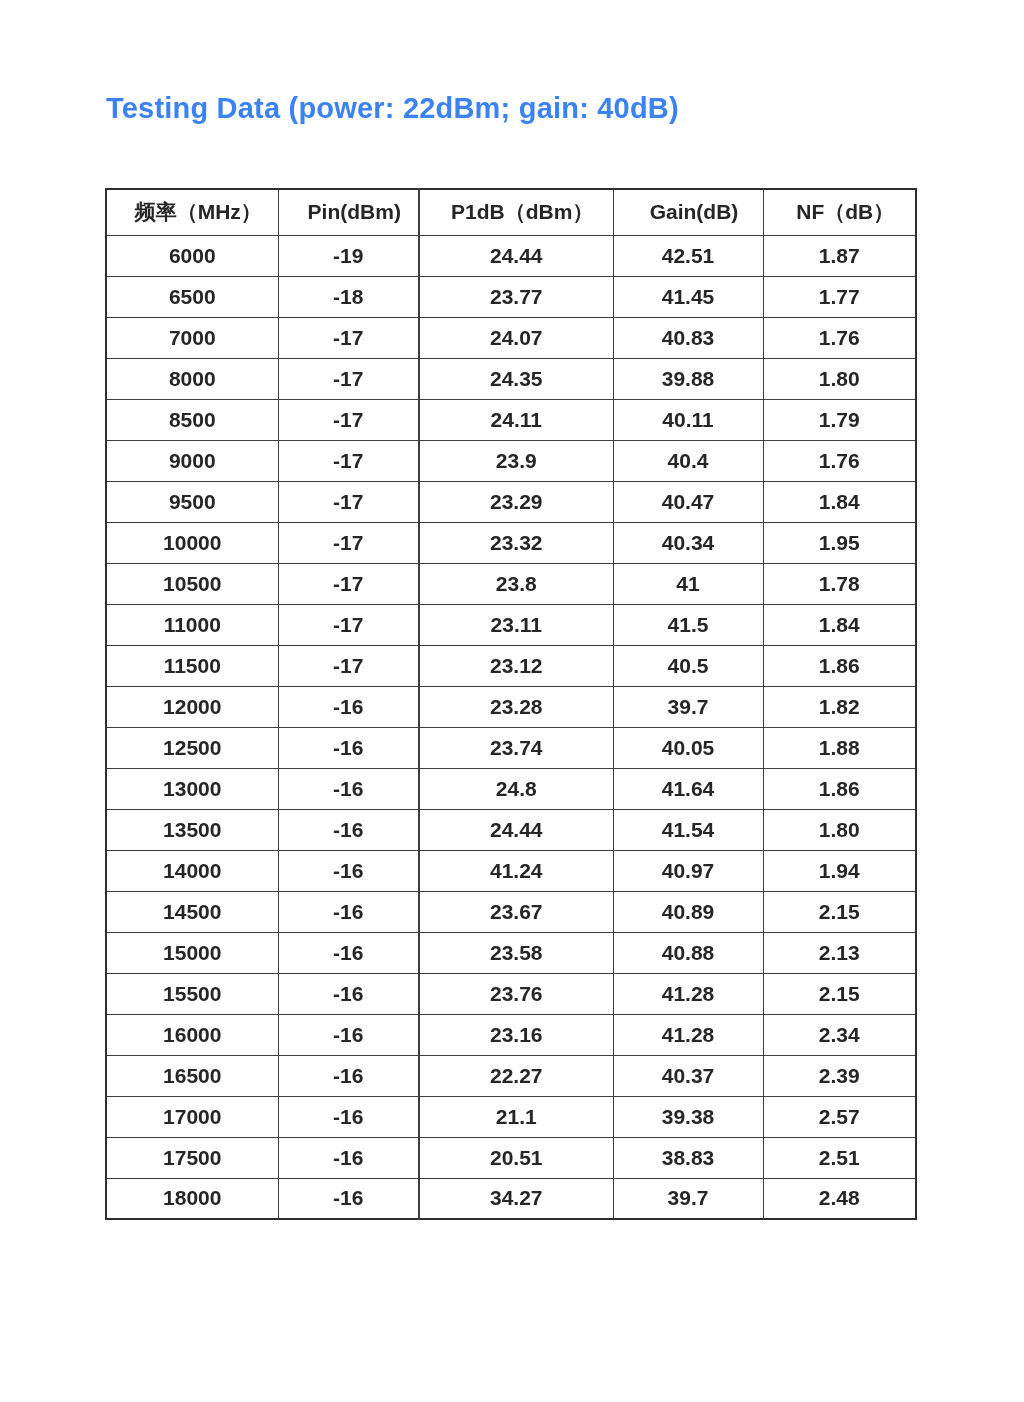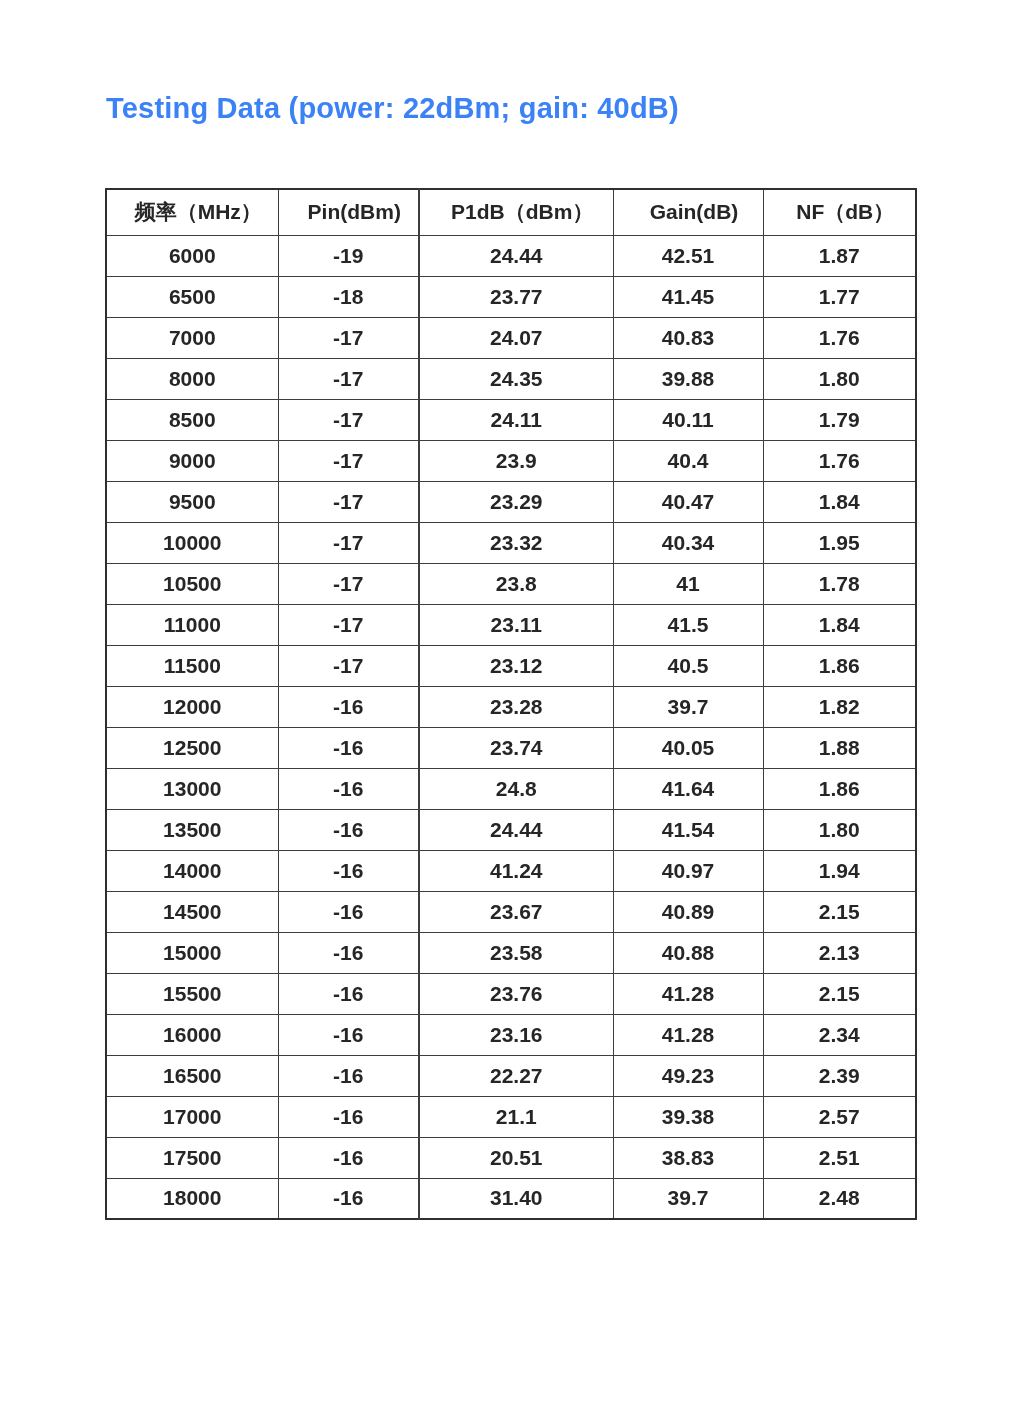--- a/index.html
+++ b/index.html
@@ -225,40 +225,40 @@
           <td>16000</td>
           <td>-16</td>
           <td>23.16</td>
           <td>41.28</td>
           <td>2.34</td>
         </tr>
         <tr>
           <td>16500</td>
           <td>-16</td>
           <td>22.27</td>
-          <td>49.23</td>
+          <td>40.37</td>
           <td>2.39</td>
         </tr>
         <tr>
           <td>17000</td>
           <td>-16</td>
           <td>21.1</td>
           <td>39.38</td>
           <td>2.57</td>
         </tr>
         <tr>
           <td>17500</td>
           <td>-16</td>
           <td>20.51</td>
           <td>38.83</td>
           <td>2.51</td>
         </tr>
         <tr>
           <td>18000</td>
           <td>-16</td>
-          <td>31.40</td>
+          <td>34.27</td>
           <td>39.7</td>
           <td>2.48</td>
         </tr>
       </tbody>
   </table>
 
 </div>
 
 </body></html>

